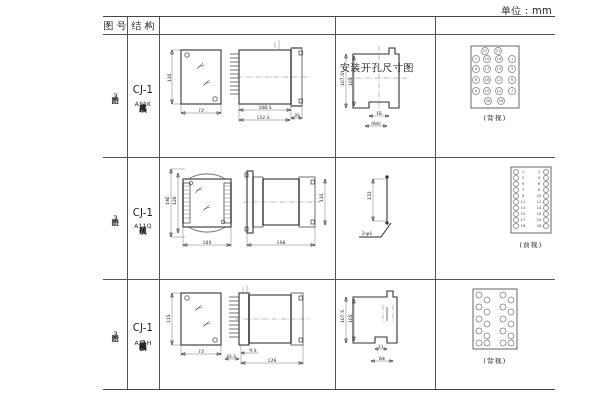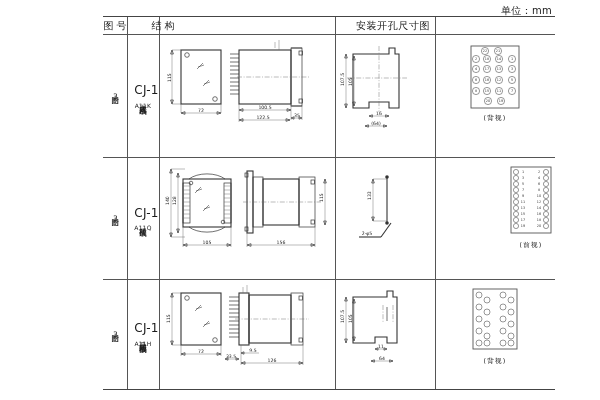--- a/index.html
+++ b/index.html
@@ -31,21 +31,21 @@
   .row{position:absolute;left:0;width:452px;}
   .cell{position:absolute;top:0;bottom:0;}
 
   .figno{display:flex;align-items:center;justify-content:center;}
   .vtext{
     writing-mode:vertical-rl;text-orientation:upright;
     font-size:7.5px;line-height:1.55;letter-spacing:1px;color:#1a1a1a;
   }
   .struct{display:flex;align-items:center;justify-content:center;}
   .struct .stack{display:flex;flex-direction:column;align-items:center;gap:1px;}
-  .struct .code{font-size:12px;letter-spacing:.2px;padding-left:7px;}
+  .struct .code{font-size:10px;letter-spacing:.2px;}
   .struct .vtext2{
     writing-mode:vertical-rl;text-orientation:upright;
     font-size:7.5px;line-height:1.5;letter-spacing:.5px;
   }
   .struct .model{font-size:6px;letter-spacing:.2px;}
 
   
   .dwg{position:absolute;left:0;top:0;width:100%;height:100%;}
   svg{display:block;overflow:visible;}
   .ln{stroke:#333;stroke-width:.7;fill:none;}
@@ -68,22 +68,22 @@
   <div class="unit-note">单位：mm</div>
 
   <div class="tbl">
 
     <div class="vline" style="left:24px;"></div>
     <div class="vline" style="left:56px;"></div>
     <div class="vline" style="left:232px;"></div>
     <div class="vline" style="left:332px;"></div>
 
     <div class="hdr" style="left:0;width:24px;letter-spacing:0;">图 号</div>
-    <div class="hdr tight" style="left:24px;width:32px;letter-spacing:0;margin-left:20px;">结 构</div>
-    <div class="hdr tight" style="left:240px;width:100px;">安装开孔尺寸图</div>
+    <div class="hdr tight" style="left:24px;width:32px;letter-spacing:0;">结 构</div>
+    <div class="hdr tight" style="left:224px;width:100px;margin-top:42px;">安装开孔尺寸图</div>
 
     <div class="hline" style="top:17px;"></div>
     <div class="hline" style="top:140px;"></div>
     <div class="hline" style="top:262px;"></div>
 
     <div class="row" style="top:17px;height:123px;">
 
       <div class="cell figno" style="left:0;width:24px;">
         <div class="vtext">附图3</div>
       </div>

